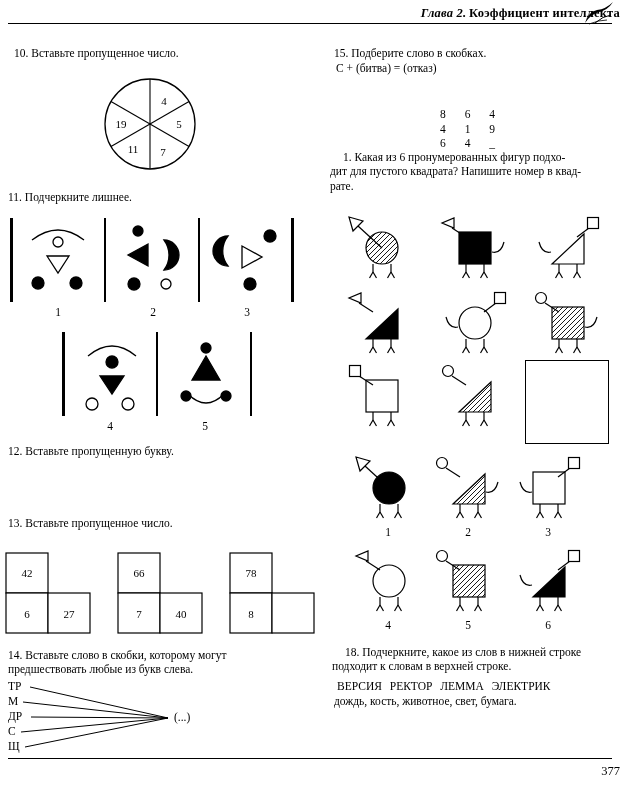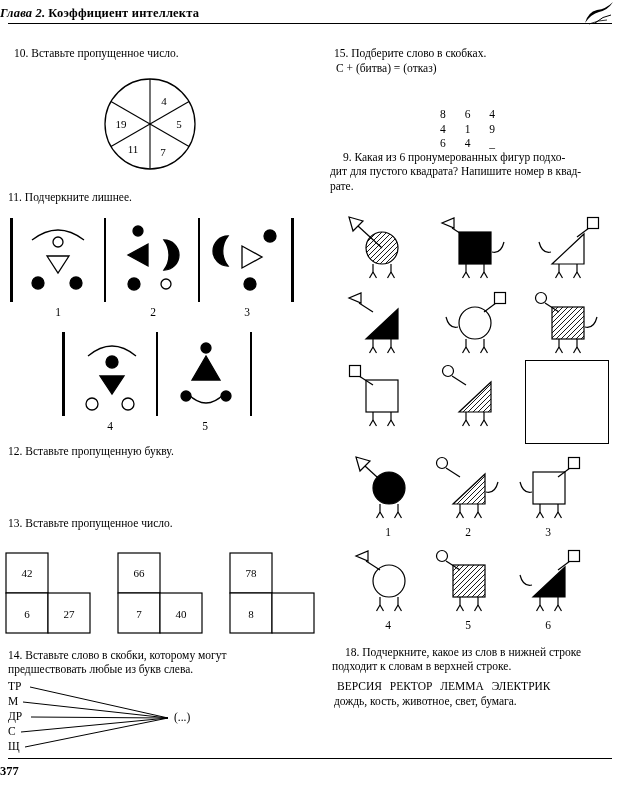--- a/index.html
+++ b/index.html
@@ -1,20 +1,20 @@
 <!DOCTYPE html>
 <html><head>
 <meta charset="utf-8">
 <style>
   *{margin:0;padding:0;box-sizing:border-box}
   body{background:#9a9a9a}
   .page{position:relative;width:620px;height:795px;margin:0 auto;background:#fff;color:#000;
         font-family:"Liberation Serif",serif;font-size:11.5px;overflow:hidden}
   .abs{position:absolute}
-  .center{text-align:left}
+  .center{text-align:right}
   .qlabel{white-space:pre-line;line-height:1.25}
   .indent{text-indent:13px}
   .hdr{font-weight:bold;font-size:12.5px;letter-spacing:.2px}
   .hdr-chapter{font-style:italic}
   .rule{background:#000;height:1.4px}
   .bar{width:2.5px;background:#000;height:84px}
   .panelrow{display:flex;justify-content:space-between;align-items:stretch}
   .plabels{display:flex;margin-top:4px}
   .plabels span{display:block;text-align:center}
   .ltrows div{letter-spacing:8px;line-height:14.5px}
@@ -181,21 +181,21 @@
 
   <div class="abs qlabel" style="left:334px;top:46px;width:280px">15. Подберите слово в скобках.</div>
   <div class="abs" style="left:336px;top:62px">С + (битва) = (отказ)</div>
 
   <div class="abs ltrows" style="left:440px;top:107px">
     <div>8 6 4</div>
     <div>4 1 9</div>
     <div>6 4 _</div>
   </div>
 
-  <div class="abs qlabel indent" style="left:330px;top:150px;width:284px">9. Какая из 6 пронумерованных фигур подхо-
+  <div class="abs qlabel indent" style="left:330px;top:150px;width:284px">1. Какая из 6 пронумерованных фигур подхо-
 дит для пустого квадрата? Напишите номер в квад-
 рате.</div>
 
   <div class="abs" style="left:334px;top:212px;width:280px">
     <div class="agrid-row">
       <div class="acell">
           <svg width="78" height="70">
             <defs>
               <pattern id="hp0" width="5" height="5" patternUnits="userSpaceOnUse">
                 <path d="M0,5 L5,0" stroke="#000" stroke-width="0.9" fill="none"></path>
@@ -491,15 +491,15 @@
     </div>
   </div>
 
   <div class="abs qlabel indent" style="left:332px;top:645px;width:282px">18. Подчеркните, какое из слов в нижней строке
 подходит к словам в верхней строке.</div>
   <div class="abs" style="left:337px;top:680px;word-spacing:5px">ВЕРСИЯ  РЕКТОР  ЛЕММА  ЭЛЕКТРИК</div>
   <div class="abs" style="left:334px;top:695px">дождь, кость, животное, свет, бумага.</div>
 
 
   <div class="abs rule" style="left:8px;top:758px;width:604px"></div>
-  <div class="abs center" style="left:0;top:764px;width:620px;font-weight:bold;font-size:12.5px">377</div>
+  <div class="abs center" style="left:0;top:764px;width:620px;font-weight:normal;font-size:12.5px">377</div>
 
 </div>
 
 </body></html>

